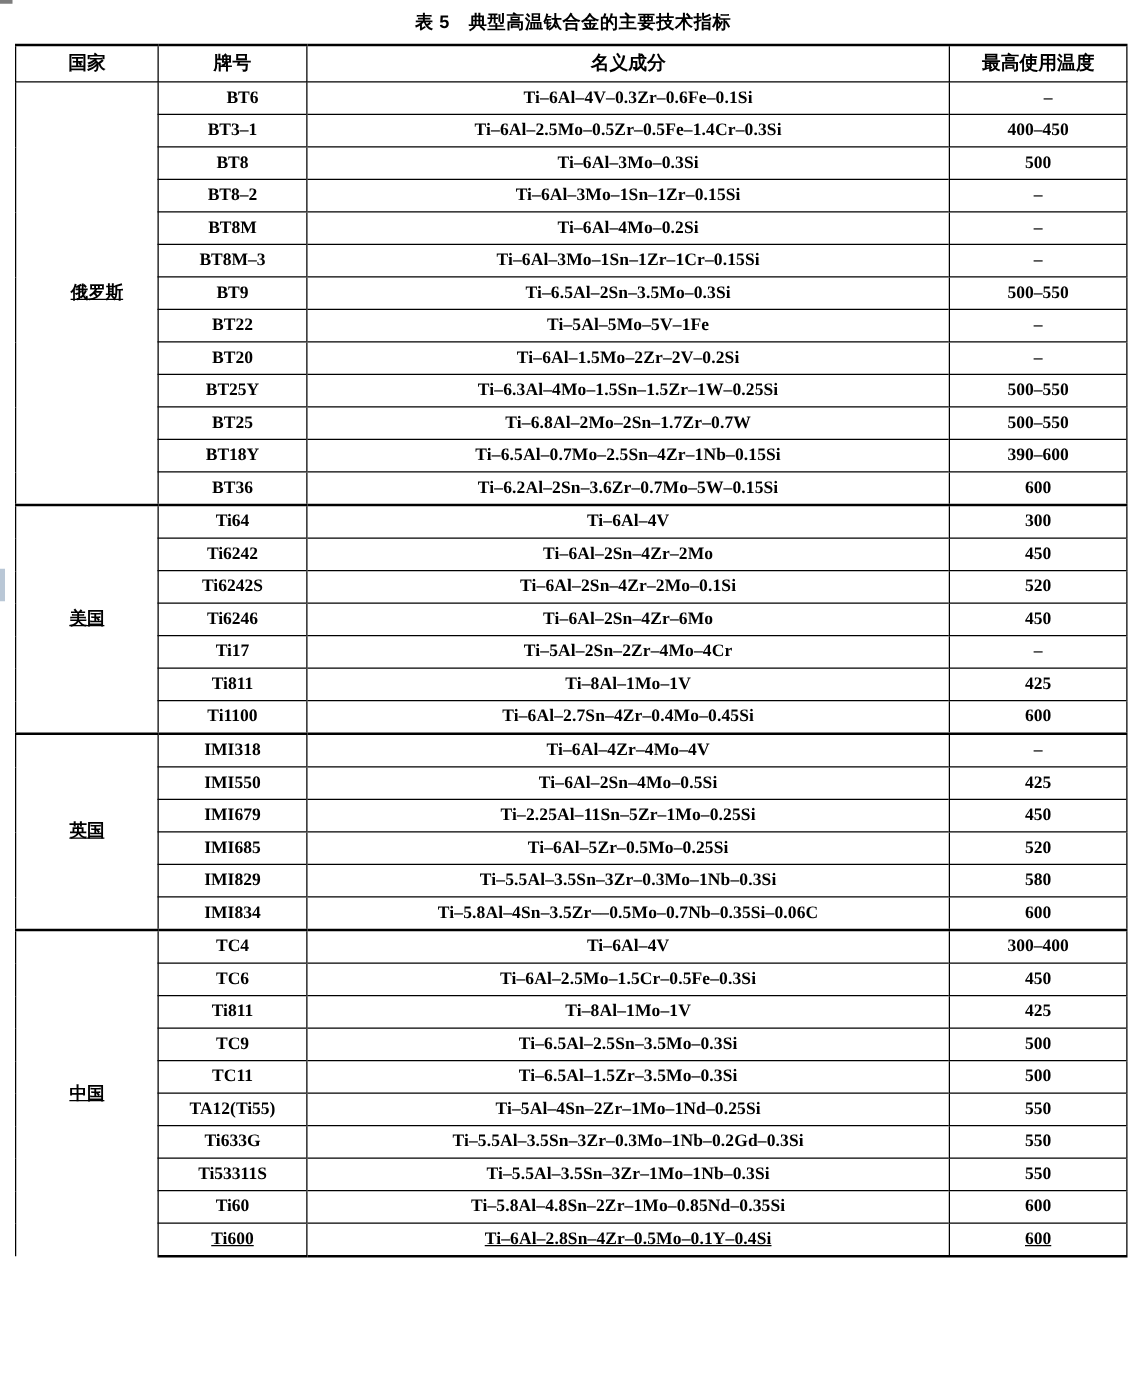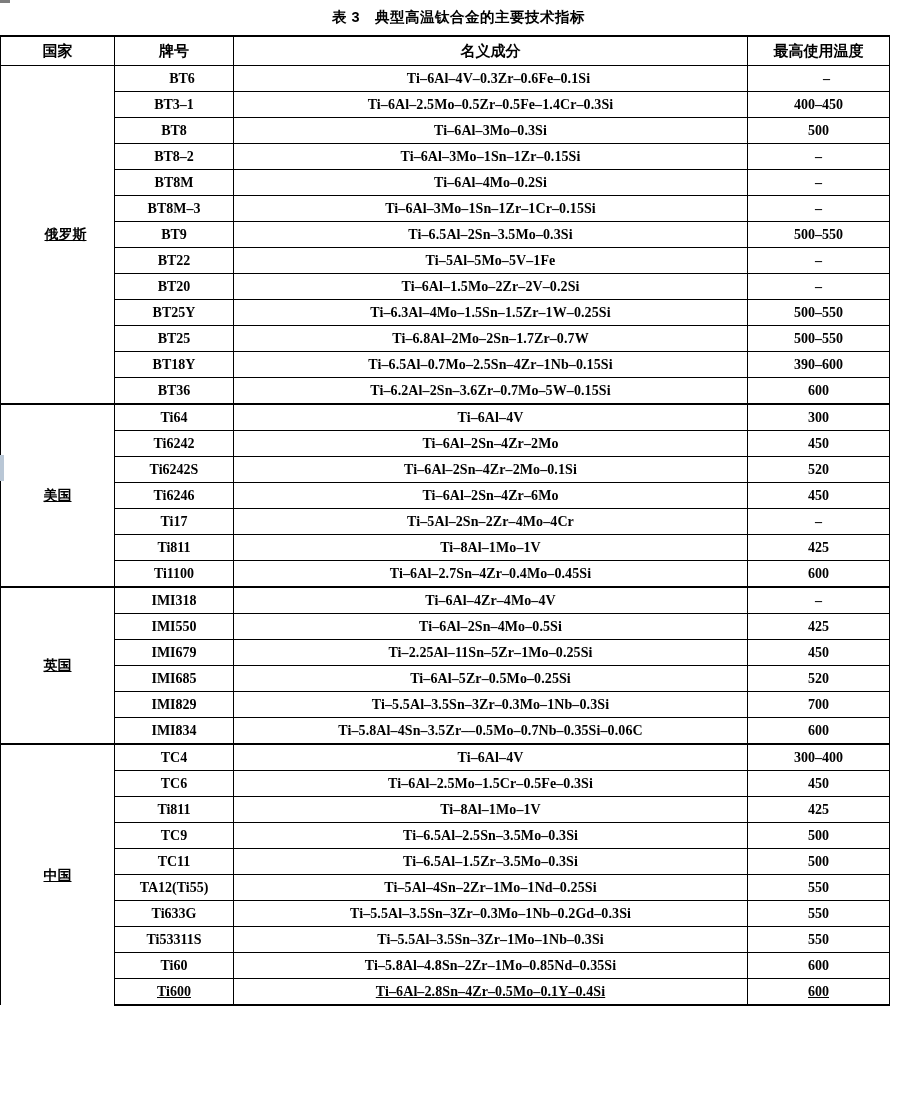--- a/index.html
+++ b/index.html
@@ -27,21 +27,21 @@
     font-family: "Liberation Sans", sans-serif;
     font-weight: bold;
     font-size: 14.5px;
     letter-spacing: 0.5px;
     padding-top: 8px;
     padding-bottom: 8px;
   }
   table.alloy {
     border-collapse: collapse;
     width: 889px;
-    margin-left: 0;
+    margin-left: 12px;
     table-layout: fixed;
   }
   table.alloy col.c-country { width: 114px; }
   table.alloy col.c-grade   { width: 119px; }
   table.alloy col.c-comp    { width: 514px; }
   table.alloy col.c-temp    { width: 142px; }
 
   table.alloy th, table.alloy td {
     border-left: 1px solid #000;
     border-right: 1px solid #000;
@@ -98,21 +98,21 @@
   .scan-mark.m1 { left: 0; top: 0; width: 10px; height: 3px; }
   .scan-mark.m2 { left: 0; top: 455px; width: 4px; height: 26px; background: #b9c7d6; }
 </style>
 </head>
 <body>
 
 <div class="page">
   <div class="scan-mark m1"></div>
   <div class="scan-mark m2"></div>
 
-  <div class="table-caption">表 3　典型高温钛合金的主要技术指标</div>
+  <div class="table-caption">表 5　典型高温钛合金的主要技术指标</div>
 
   <table class="alloy">
     <colgroup>
       <col class="c-country">
       <col class="c-grade">
       <col class="c-comp">
       <col class="c-temp">
     </colgroup>
     <thead>
       <tr>
@@ -242,21 +242,21 @@
           <td class="temp">450</td>
         </tr>
         <tr>
           <td class="grade">IMI685</td>
           <td class="comp">Ti–6Al–5Zr–0.5Mo–0.25Si</td>
           <td class="temp">520</td>
         </tr>
         <tr>
           <td class="grade">IMI829</td>
           <td class="comp">Ti–5.5Al–3.5Sn–3Zr–0.3Mo–1Nb–0.3Si</td>
-          <td class="temp">700</td>
+          <td class="temp">580</td>
         </tr>
         <tr>
           <td class="grade">IMI834</td>
           <td class="comp">Ti–5.8Al–4Sn–3.5Zr––0.5Mo–0.7Nb–0.35Si–0.06C</td>
           <td class="temp">600</td>
         </tr>
         <tr class="group-start">
           <td class="country" rowspan="10">中国</td>
           <td class="grade">TC4</td>
           <td class="comp">Ti–6Al–4V</td>

